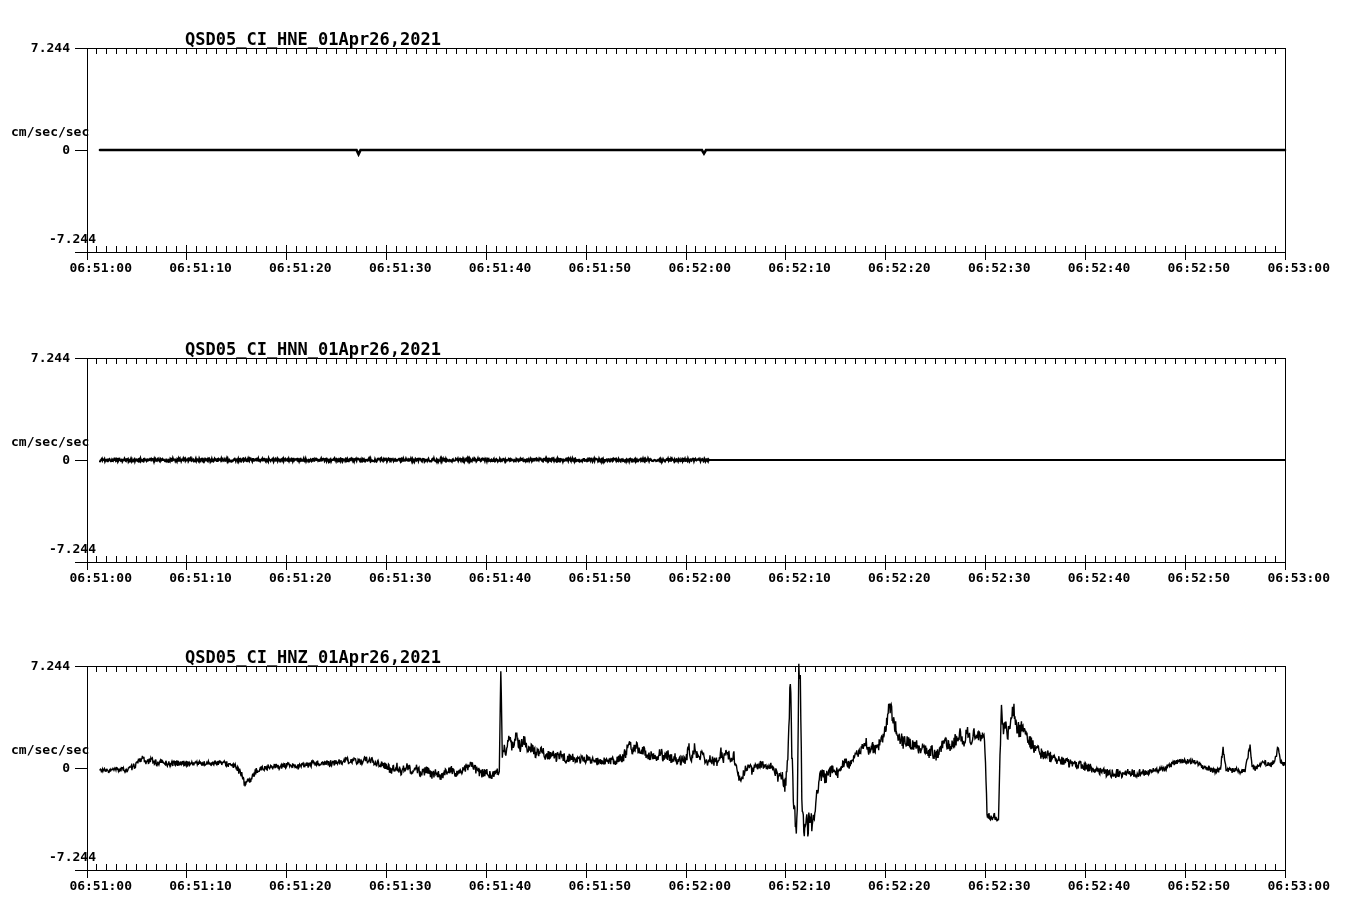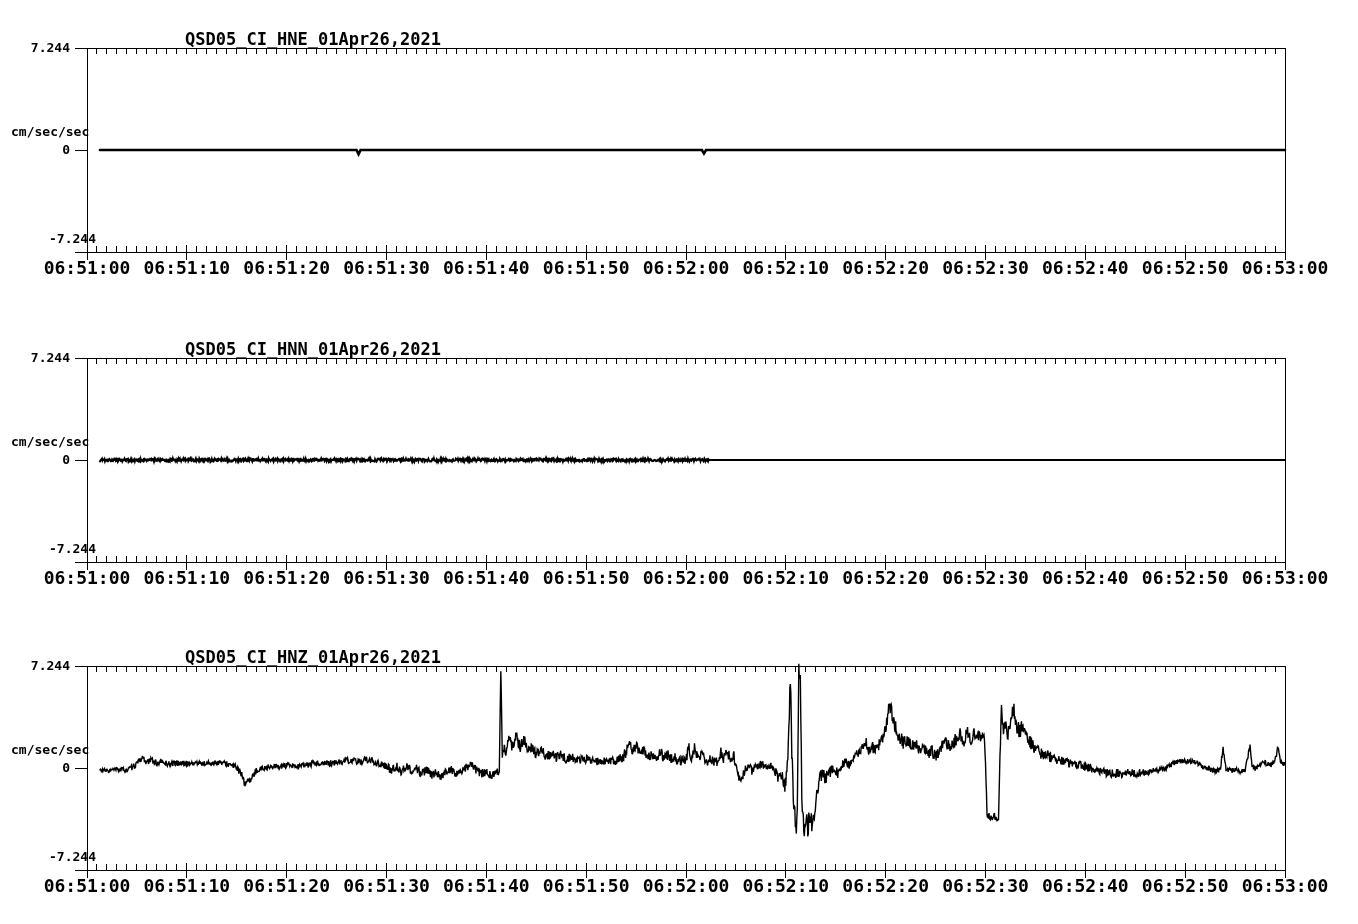--- a/index.html
+++ b/index.html
@@ -12,21 +12,21 @@
   .panel{position:absolute;left:0;width:1358px;height:204px;}
   .p0{top:48px}.p1{top:358px}.p2{top:666px}
   .title{position:absolute;left:185px;top:-17px;font-size:17px;line-height:16px;white-space:nowrap;}
   .title .date{}
   .ylab{position:absolute;font-size:13px;line-height:13px;text-align:right;white-space:nowrap;}
   .ymax{left:0;width:70px;top:-7px;}
   .yunit{left:11px;width:78px;top:77px;}
   .yzero{left:0;width:70px;top:95px;}
   .ymin{left:0;width:70px;top:184px;margin-left:26px;}
   .xlabels{position:absolute;left:0;top:213px;width:1358px;height:14px;}
-  .xlabels span{position:absolute;top:0;width:90px;text-align:center;font-size:18px;line-height:13px;}
+  .xlabels span{position:absolute;top:0;width:90px;text-align:right;font-size:13px;line-height:13px;}
   svg.plot{position:absolute;left:0;top:-10px;width:1358px;height:226px;}
 </style>
 </head>
 <body>
 
 <div class="panel p0">
   <div class="title">
     <span>QSD05_CI_HNE_01</span><span class="date">Apr26,2021</span>
   </div>
   <div class="ylab ymax">7.244</div>

